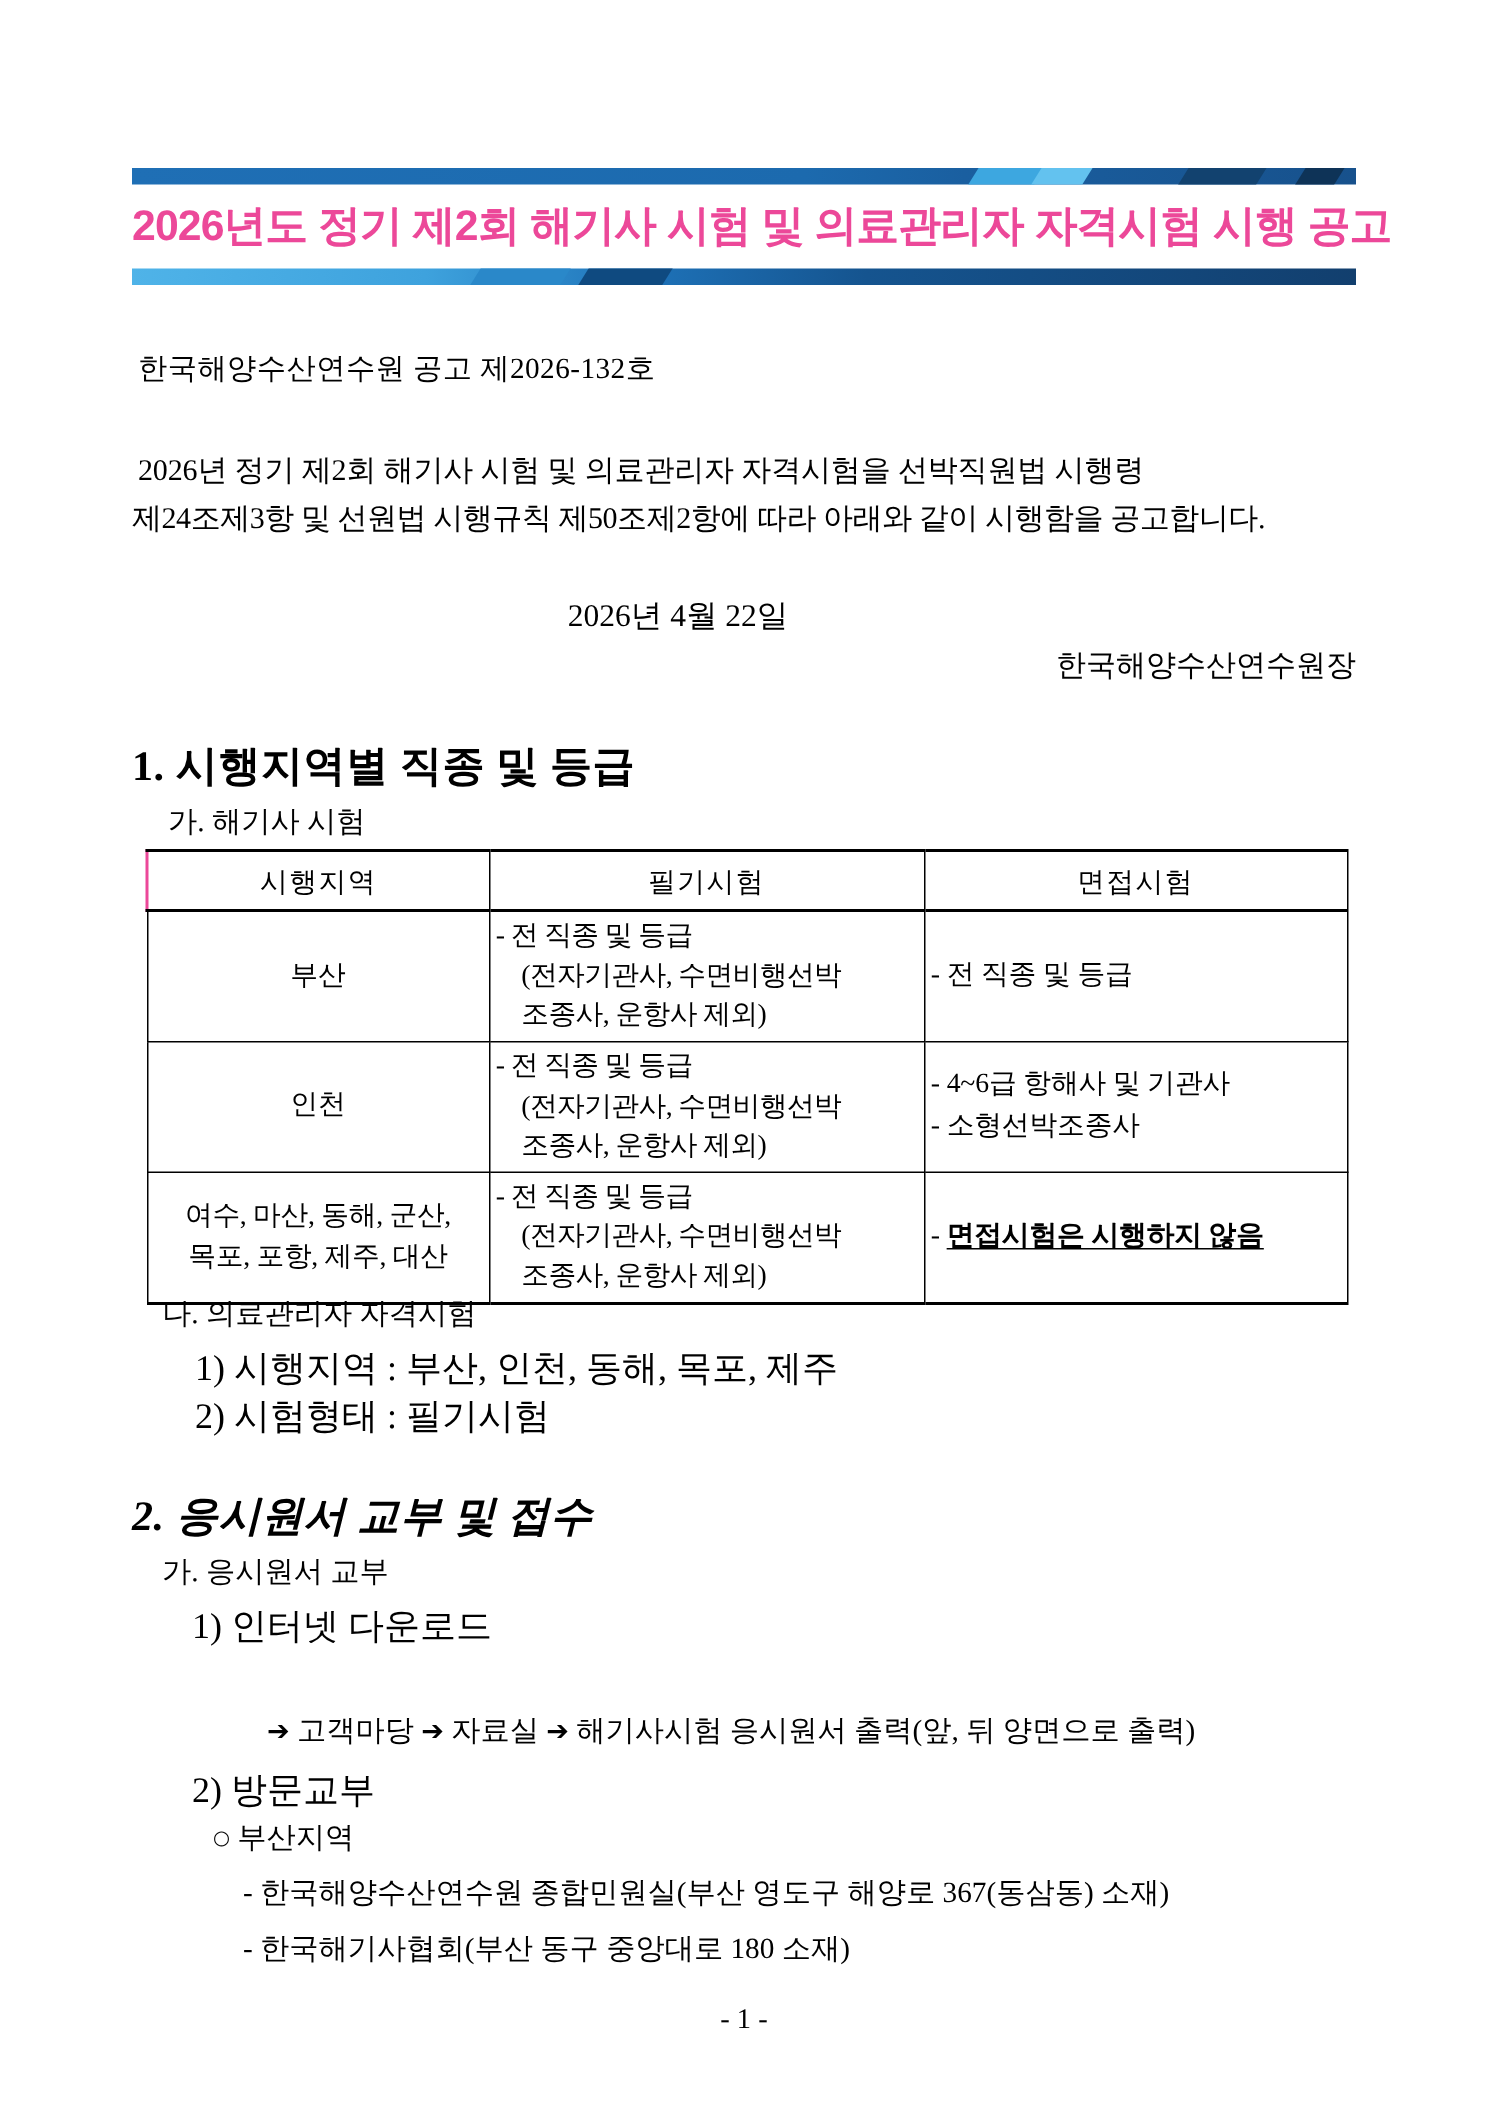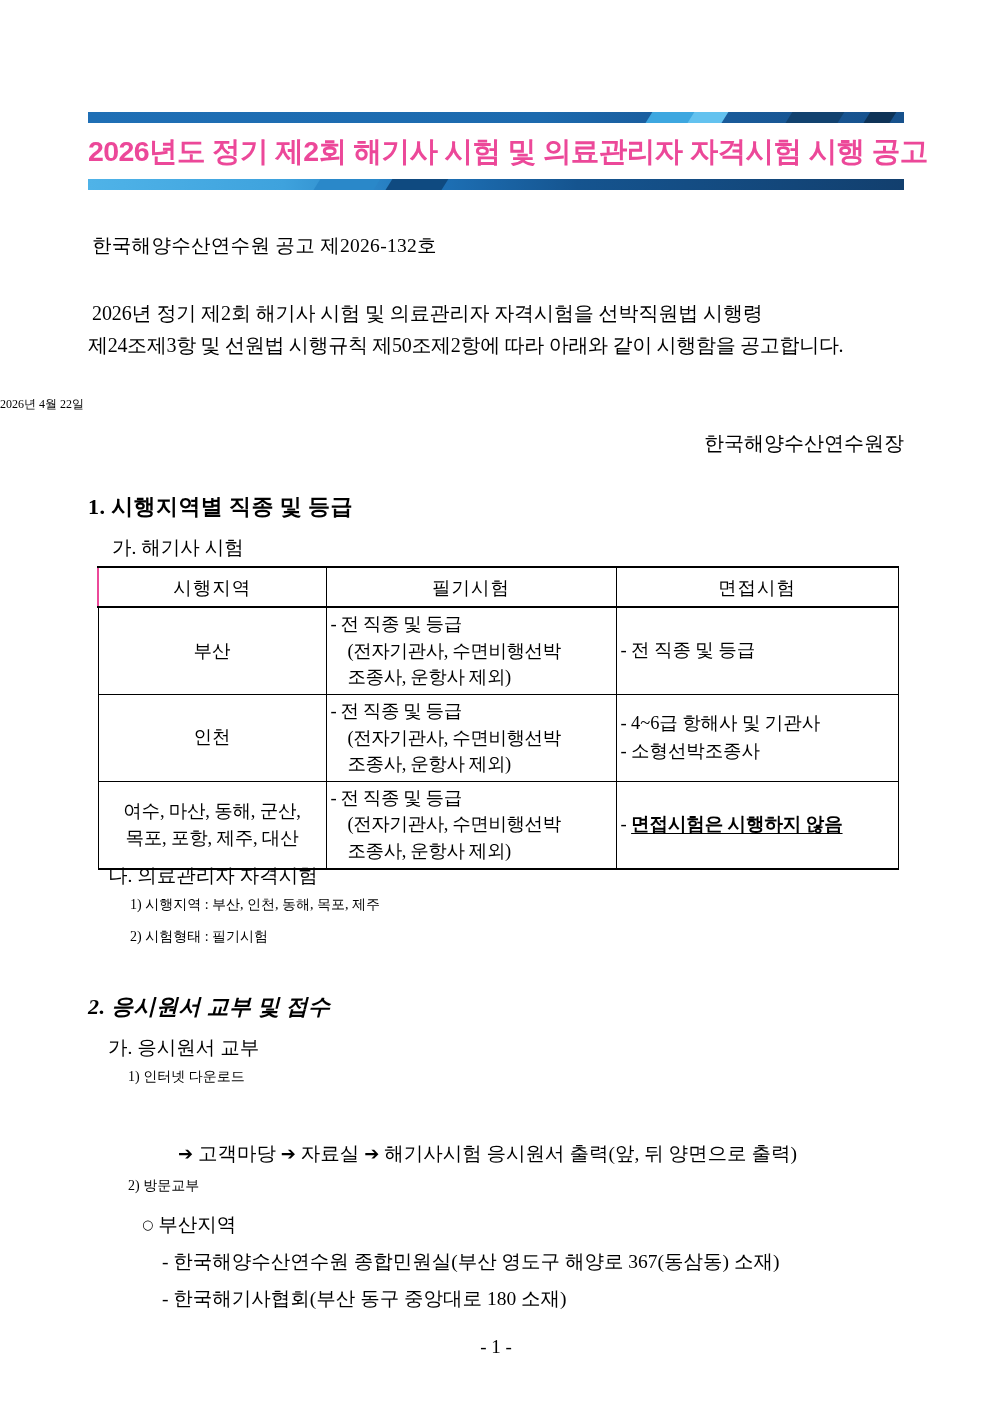--- a/index.html
+++ b/index.html
@@ -101,40 +101,40 @@
     letter-spacing: -0.1px;
   }
   .intro2 {
     left: 88px; top: 332px;
     font-size: 20px;
     letter-spacing: -0.3px;
   }
   .date-line {
     left: 0; top: 396px;
     width: 904px;
-    text-align: left;
-    font-size: 12px;
+    text-align: center;
+    font-size: 21px;
   }
   .org-line {
     left: 0; top: 430px;
     width: 904px;
     text-align: right;
     font-size: 20px;
   }
 
   .sec-head {
-    font-size: 22px;
+    font-size: 28px;
     font-weight: bold;
     letter-spacing: 0.4px;
   }
   .sec1 { left: 88px; top: 492px; }
   .sec2 { left: 88px; top: 992px; font-style: italic; }
 
   .lvl-a  { font-size: 19.5px; }
-  .lvl-1  { font-size: 14px; }
+  .lvl-1  { font-size: 24px; }
   .lvl-o  { font-size: 19.5px; }
   .lvl-d  { font-size: 19.5px; }
 
   .p-ga1  { left: 112px; top: 534px; }
   .p-na   { left: 108px; top: 862px; }
   .p-na1  { left: 130px; top: 896px; }
   .p-na2  { left: 130px; top: 928px; }
 
   .p-ga2  { left: 108px; top: 1034px; }
   .p-21   { left: 128px; top: 1068px; }

